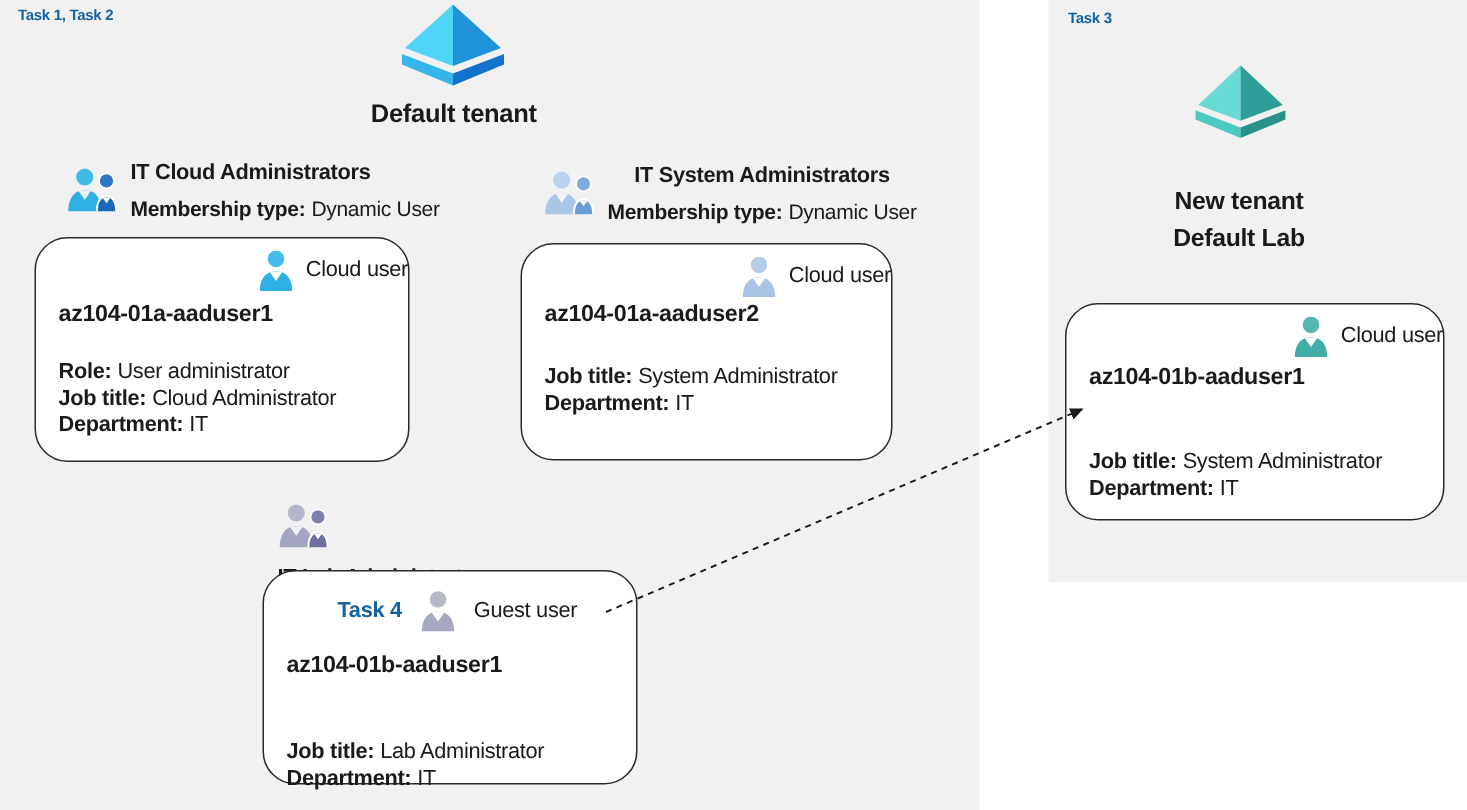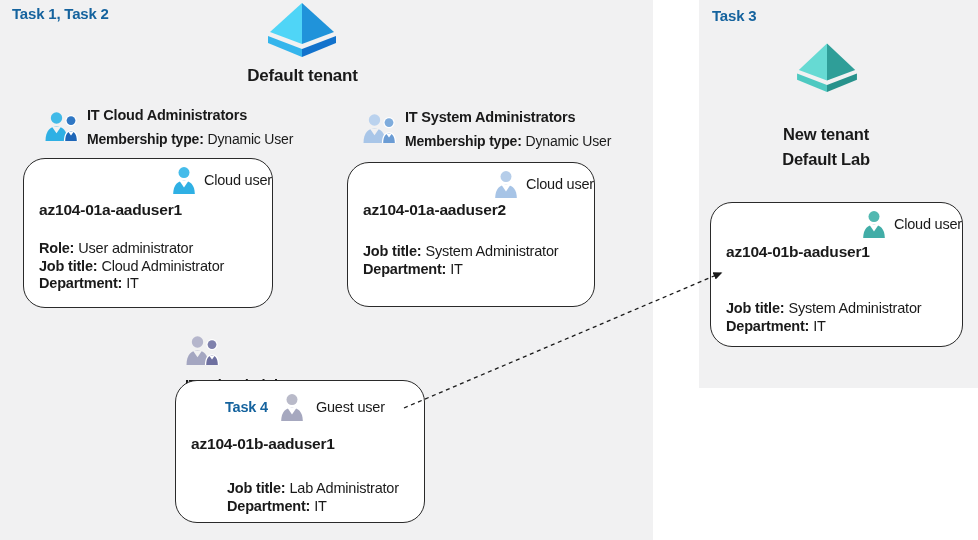--- a/index.html
+++ b/index.html
@@ -15,21 +15,21 @@
     height: 540px;
     background: #ffffff;
     overflow: hidden;
   }
   .bg { position: absolute; background: #f1f1f2; }
   .bg-left  { left: 0; top: 0; width: 653px; height: 540px; }
   .bg-right { left: 699px; top: 0; width: 279px; height: 388px; }
 
   .task-label {
     position: absolute;
-    font-size: 15px;
+    font-size: 10px;
     font-weight: 700;
     color: #15639E;
     white-space: nowrap;
   }
   .pos-task12 { left: 12px; top: 5px; }
   .pos-task3  { left: 712px; top: 7px; }
 
   .tenant-title {
     position: absolute;
     font-size: 17px;
@@ -52,21 +52,21 @@
   .pos-tenant-teal { position: absolute; left: 790px; top: 40px; }
 
   .group {
     position: absolute;
     display: flex;
     gap: 8px;
     align-items: flex-start;
   }
   .group svg { margin-top: 8px; flex: 0 0 auto; }
   .pos-group-cloud  { left: 44px;  top: 103px; }
-  .pos-group-system { left: 362px; top: 105px; }
+  .pos-group-system { left: 362px; top: 105px; text-align: center; }
   .pos-group-lab    { left: 185px; top: 327px; flex-direction: column; }
   .g-title { font-size: 14.5px; font-weight: 700; line-height: 24px; white-space: nowrap; }
   .g-sub   { font-size: 14px; line-height: 24px; white-space: nowrap; }
   .b { font-weight: 700; margin-right: 4px; }
 
   .card {
     position: absolute;
     background: #ffffff;
     border: 1.3px solid #2a2a2a;
     border-radius: 22px;
@@ -103,21 +103,21 @@
     white-space: nowrap;
   }
   .pos-card1 .card-name { top: 42px; }
   .pos-card2 .card-name { top: 38px; }
   .pos-card3 .card-name { top: 54px; }
   .pos-card4 .card-name { top: 40px; }
 
   .card-attrs { position: absolute; left: 15px; right: 6px; }
   .pos-card1 .card-attrs { top: 81px; }
   .pos-card2 .card-attrs { top: 80px; }
-  .pos-card3 .card-attrs { top: 99px; margin-left: 36px; }
+  .pos-card3 .card-attrs { top: 112px; }
   .pos-card4 .card-attrs { top: 97px; }
   .attr { font-size: 14.5px; line-height: 17.5px; white-space: nowrap; }
 
   .arrow-layer {
     position: absolute;
     left: 0; top: 0;
     pointer-events: none;
   }
 </style>
 </head>

